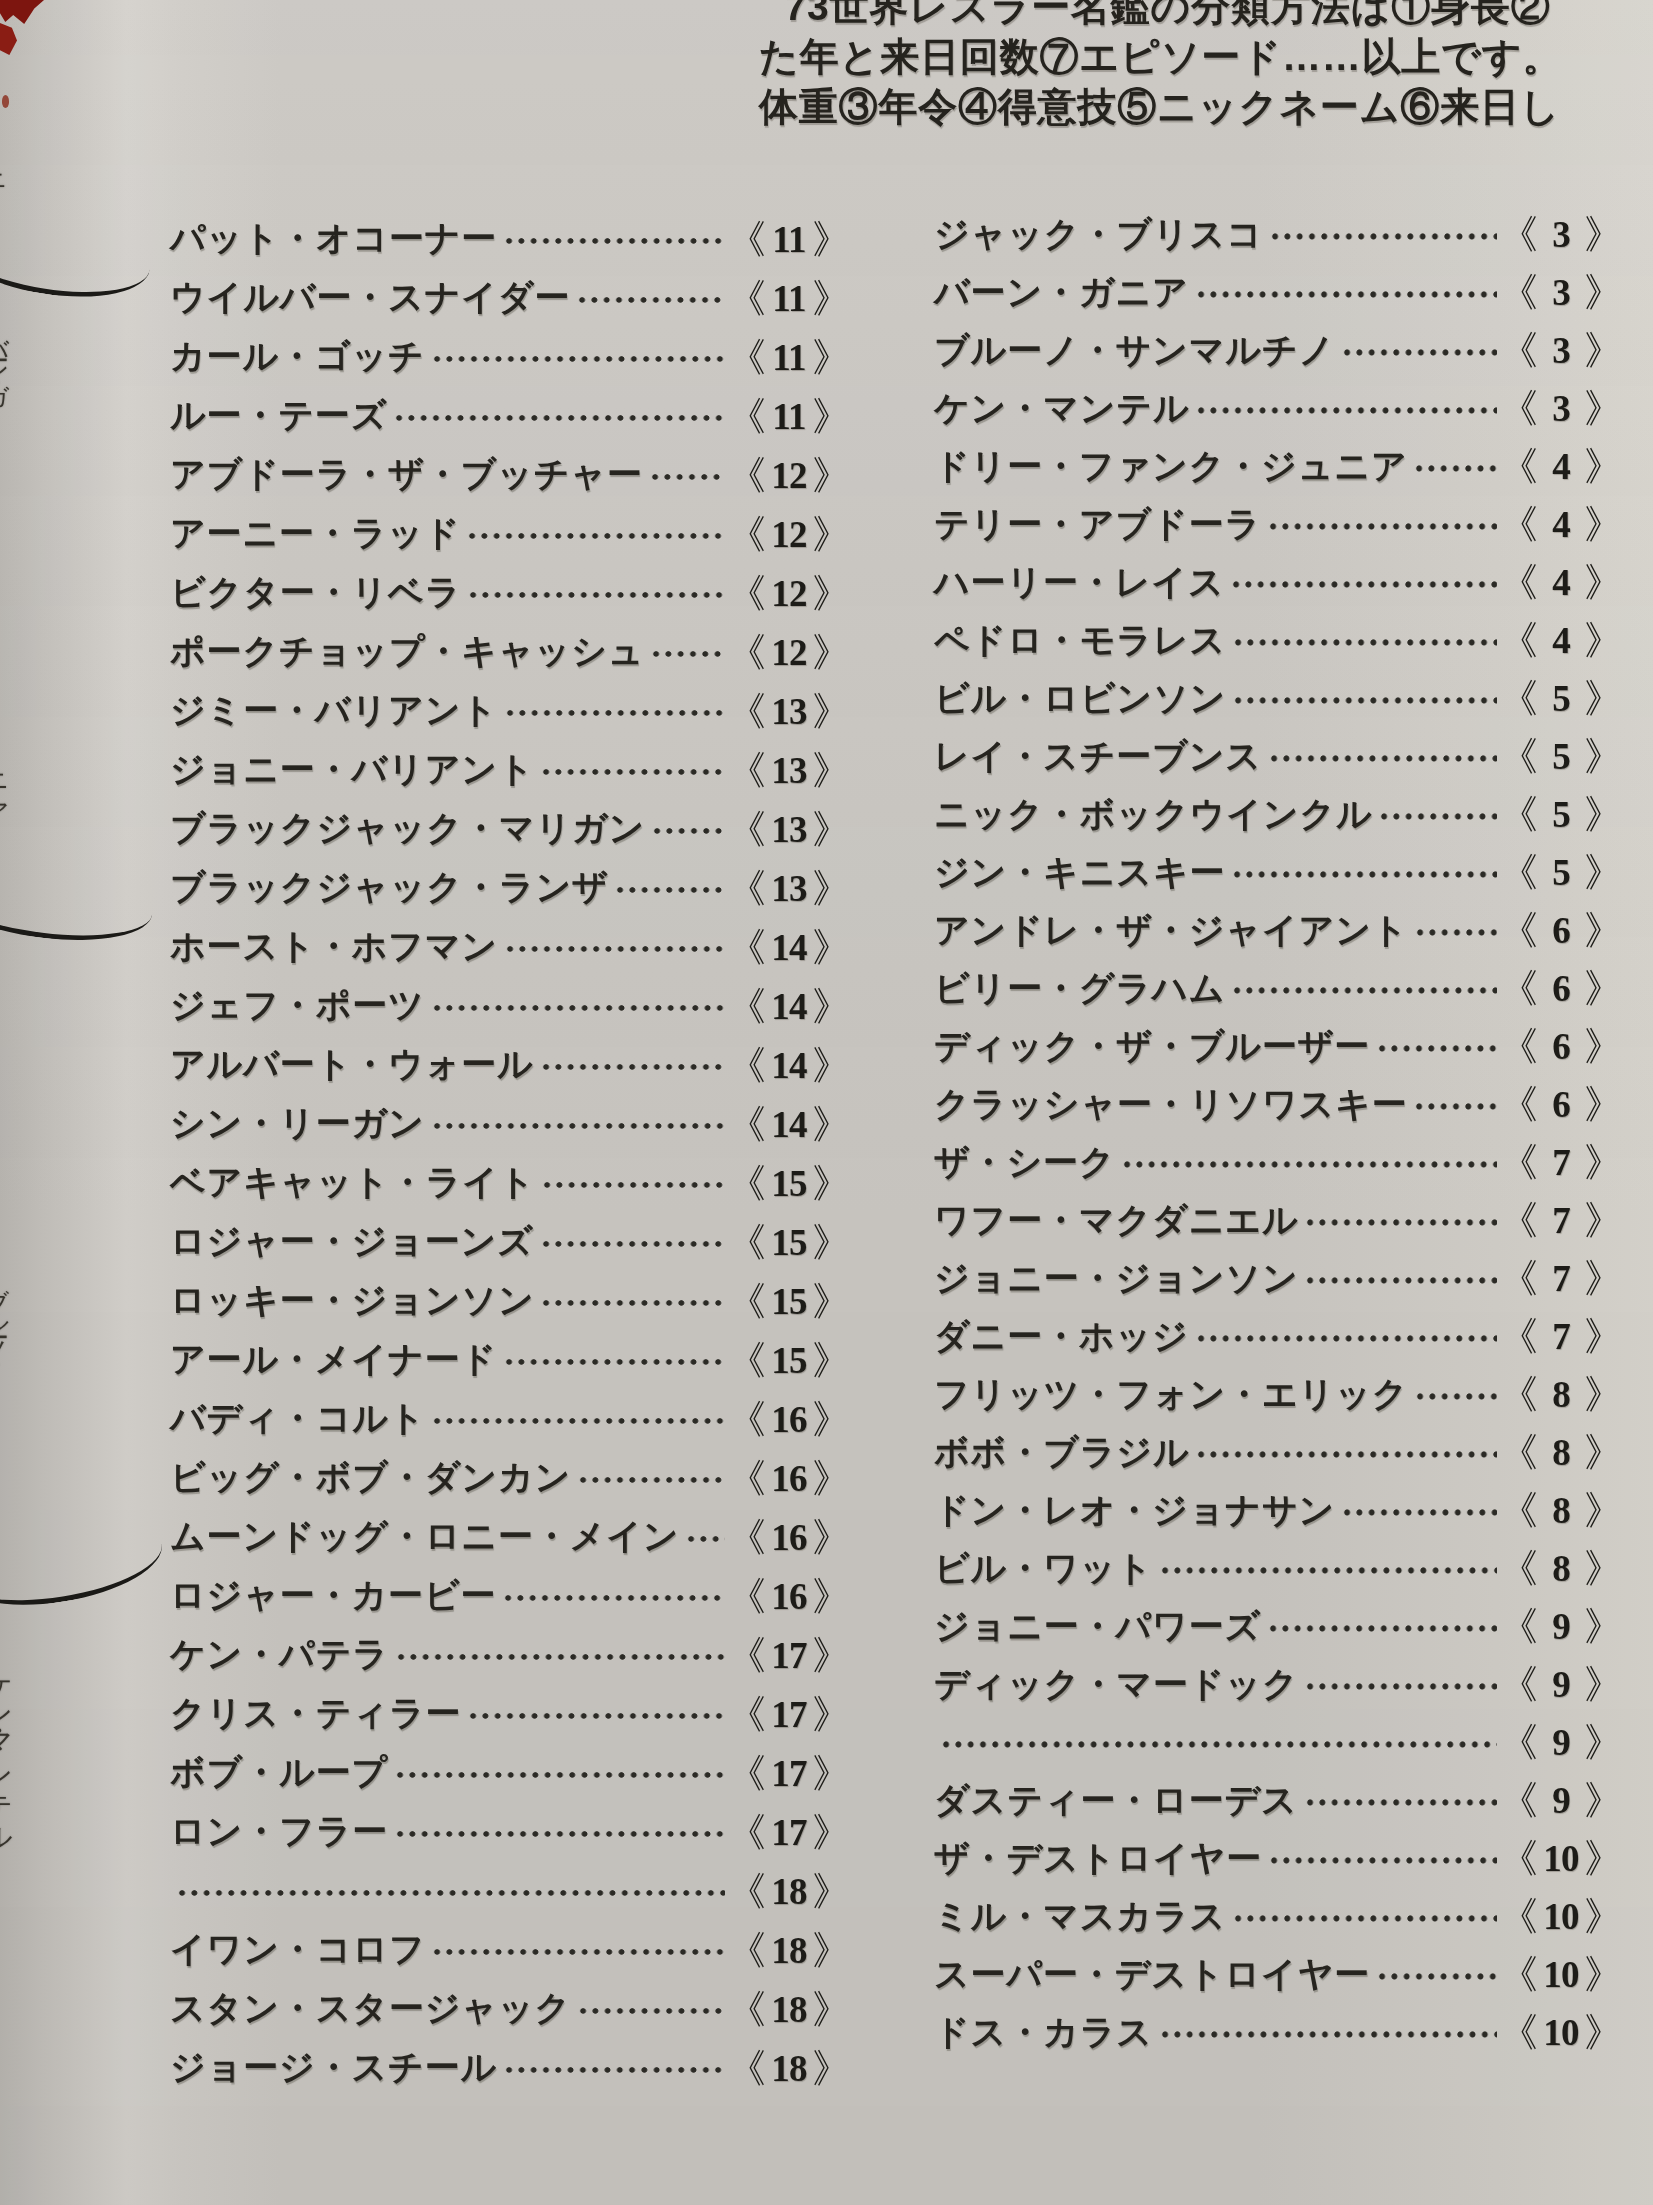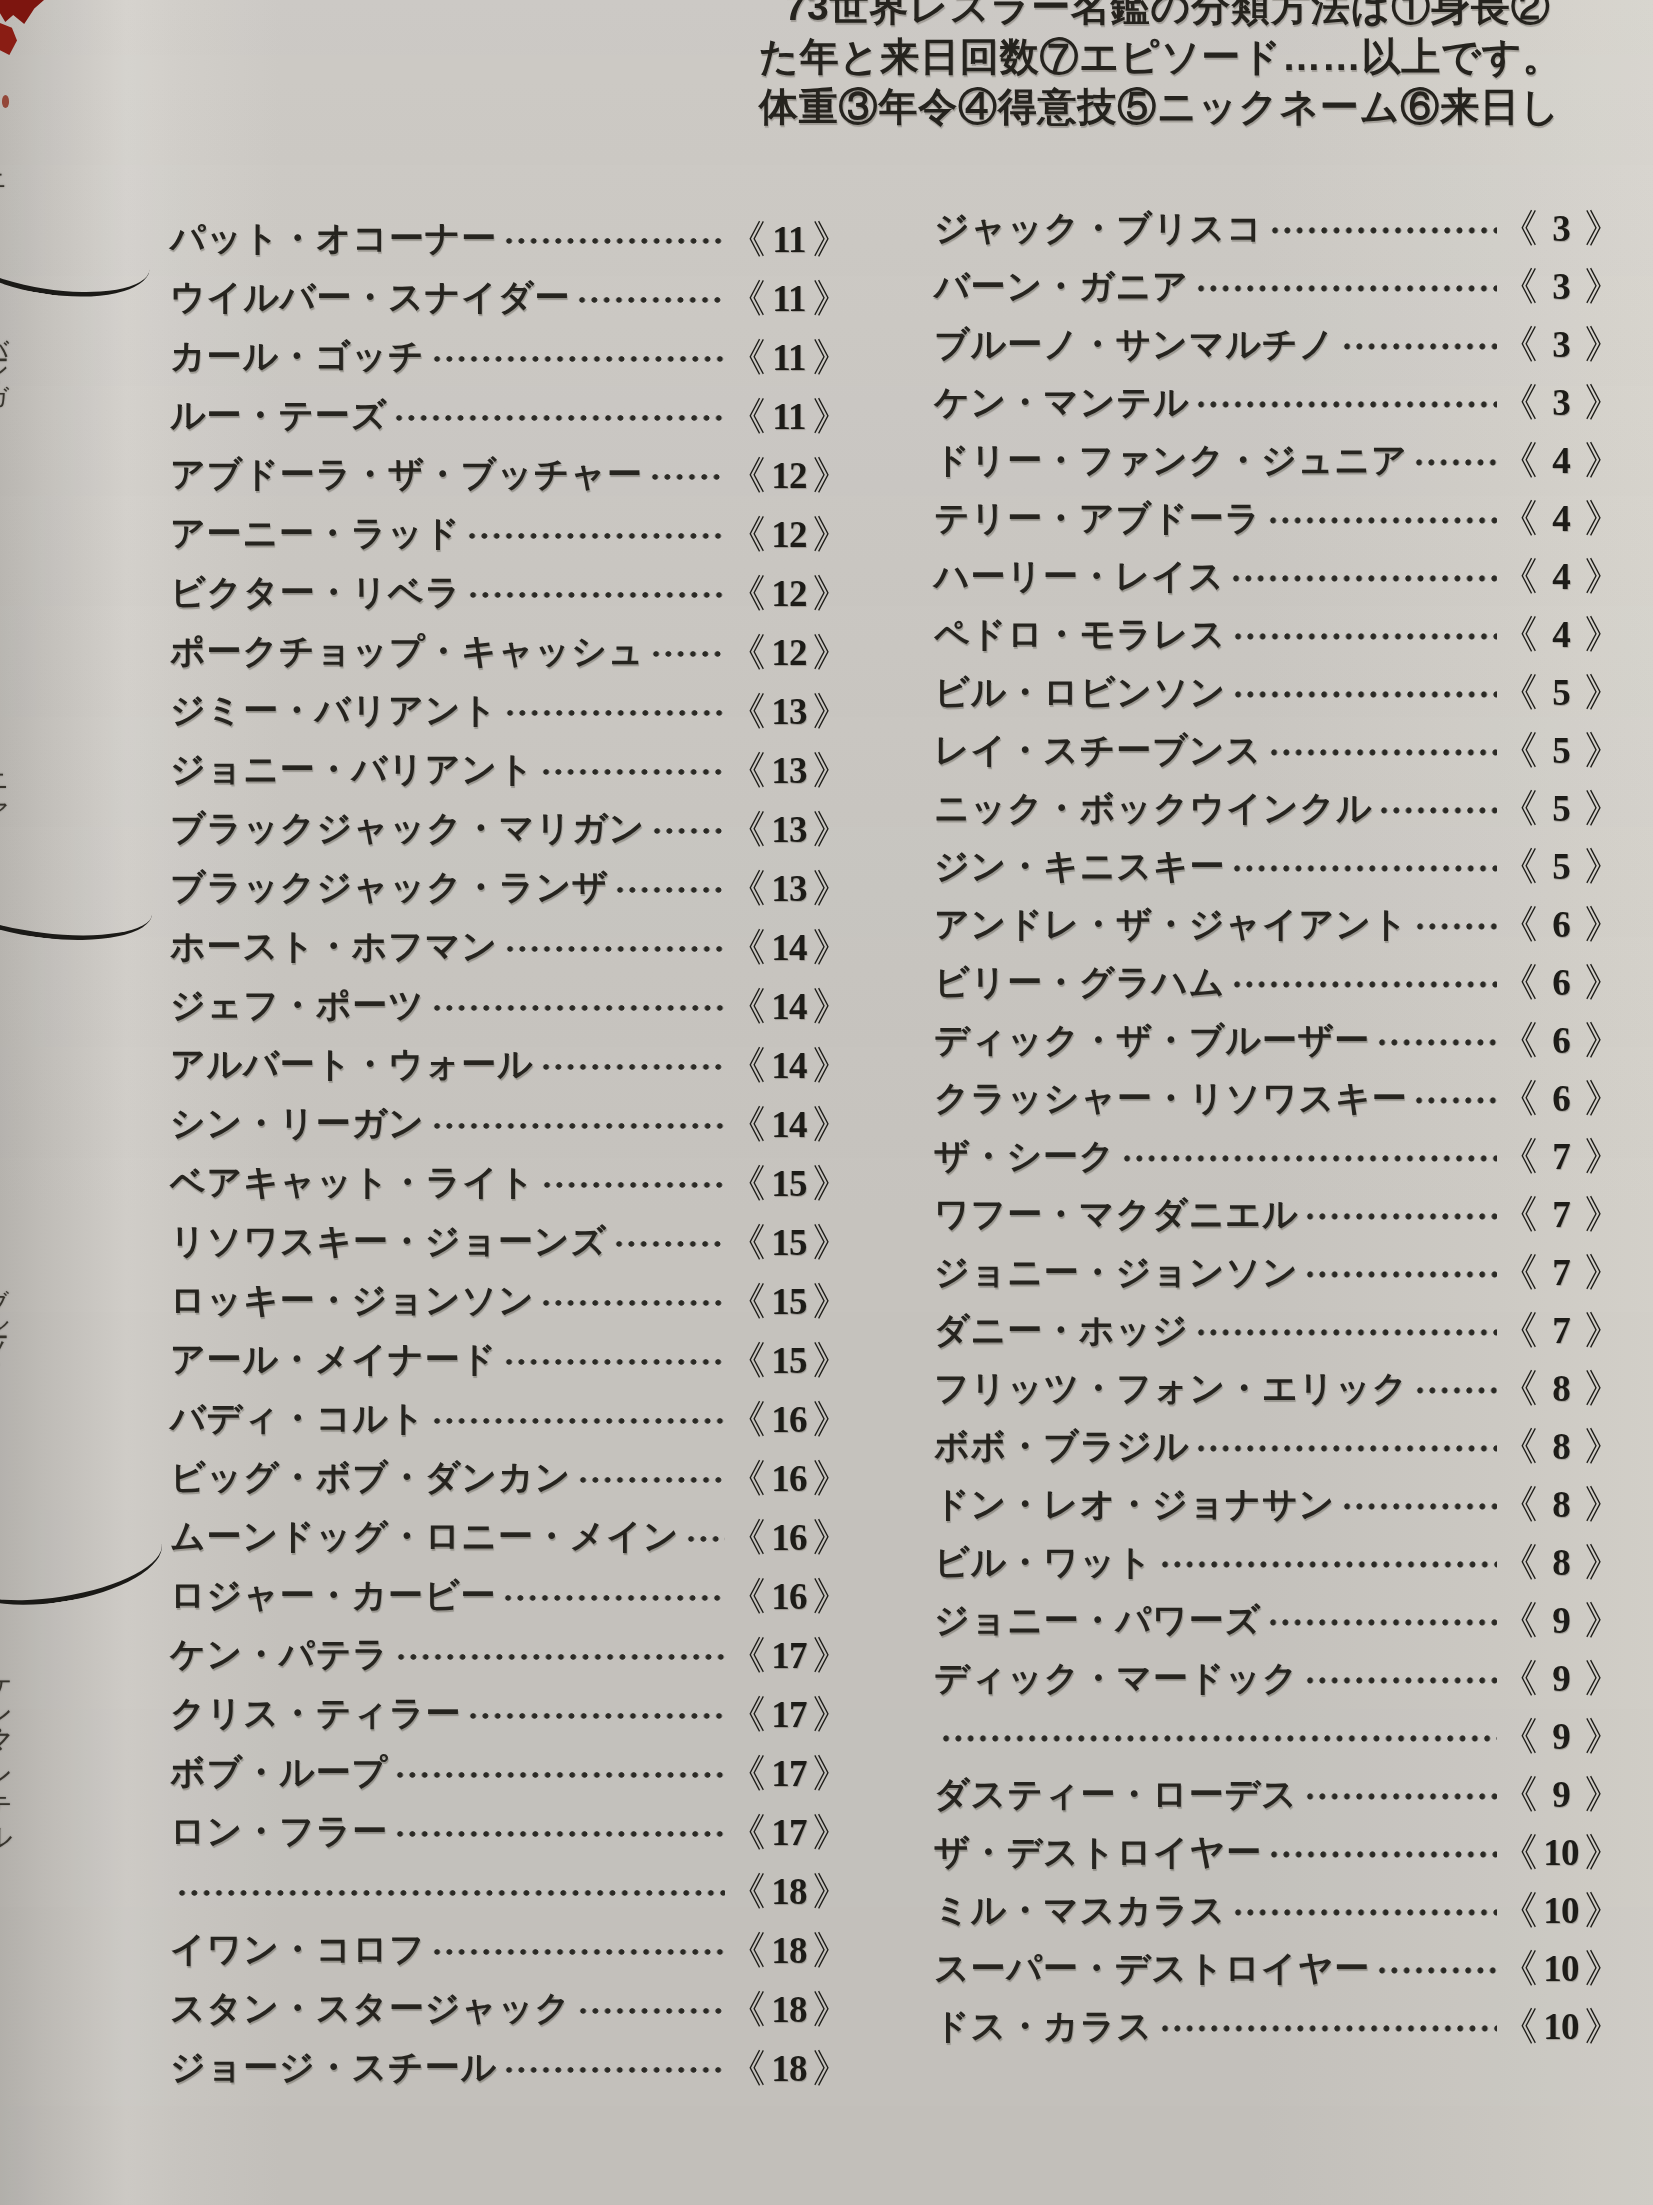--- a/index.html
+++ b/index.html
@@ -13,21 +13,21 @@
   }
   .page{position:absolute;inset:0;}
   
   .header{position:absolute;left:759px;top:-18px;width:816px;color:#25231e;}
   .hline{font-size:39px;line-height:50px;font-weight:600;letter-spacing:0.8px;white-space:nowrap;
          text-shadow:0.8px 1.7px 0.8px rgba(80,75,65,0.35);}
   .hline-1{padding-left:25.5px;}
   
   .col{position:absolute;display:flex;flex-direction:column;color:#26241f;margin-left:12px;}
   .col-left{left:158px;top:209px;width:680px;}
-  .col-right{left:922px;top:199px;width:688px;}
+  .col-right{left:922px;top:205px;width:688px;}
   .col-left .row{height:59px;}
   .col-right .row{height:58px;}
   .row{display:flex;align-items:center;}
   .nm{font-size:35px;font-weight:600;letter-spacing:0.8px;white-space:nowrap;flex-shrink:0;
       text-shadow:0.8px 1.7px 0.8px rgba(80,75,65,0.38);}
   .leader{flex:1;height:8.5px;margin:5.1px 3.4px 0 6.8px;min-width:0;
       background-image:radial-gradient(circle at 5.1px 4.2px,#2b2a25 2.5px,rgba(0,0,0,0) 3.3px);
       background-size:12.3px 8.5px;background-repeat:repeat-x;background-position:left center;}
   .pg{flex-shrink:0;display:flex;align-items:center;color:#1d1c18;}
   .pg .br{font-size:38px;font-weight:400;line-height:1;transform:scaleY(1.05);}
@@ -212,21 +212,21 @@
       <div class="row">
         <span class="nm">ベアキャット・ライト</span>
         <div class="leader"></div>
         <span class="pg">
           <span class="br">《</span>
           <span class="num">15</span>
           <span class="br">》</span>
         </span>
       </div>
       <div class="row">
-        <span class="nm">リソワスキー・ジョーンズ</span>
+        <span class="nm">ロジャー・ジョーンズ</span>
         <div class="leader"></div>
         <span class="pg">
           <span class="br">《</span>
           <span class="num">15</span>
           <span class="br">》</span>
         </span>
       </div>
       <div class="row">
         <span class="nm">ロッキー・ジョンソン</span>
         <div class="leader"></div>

